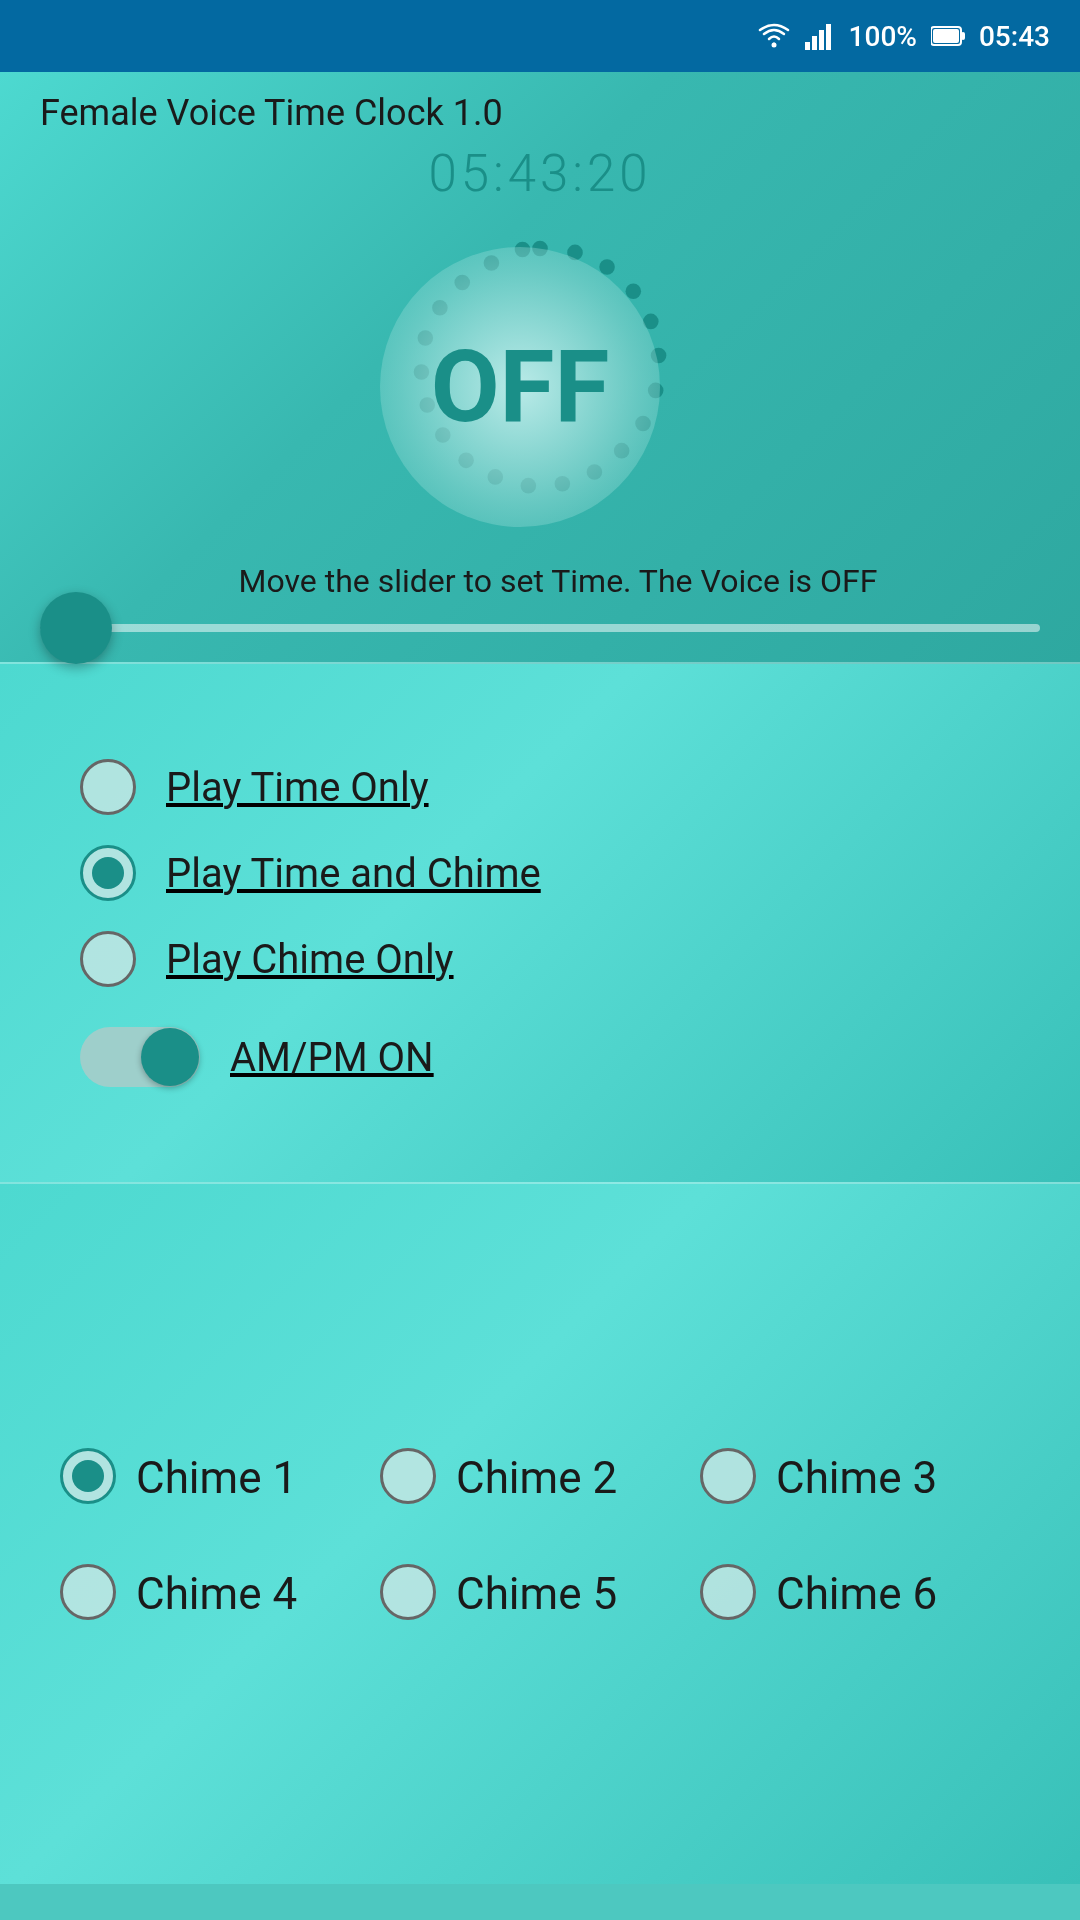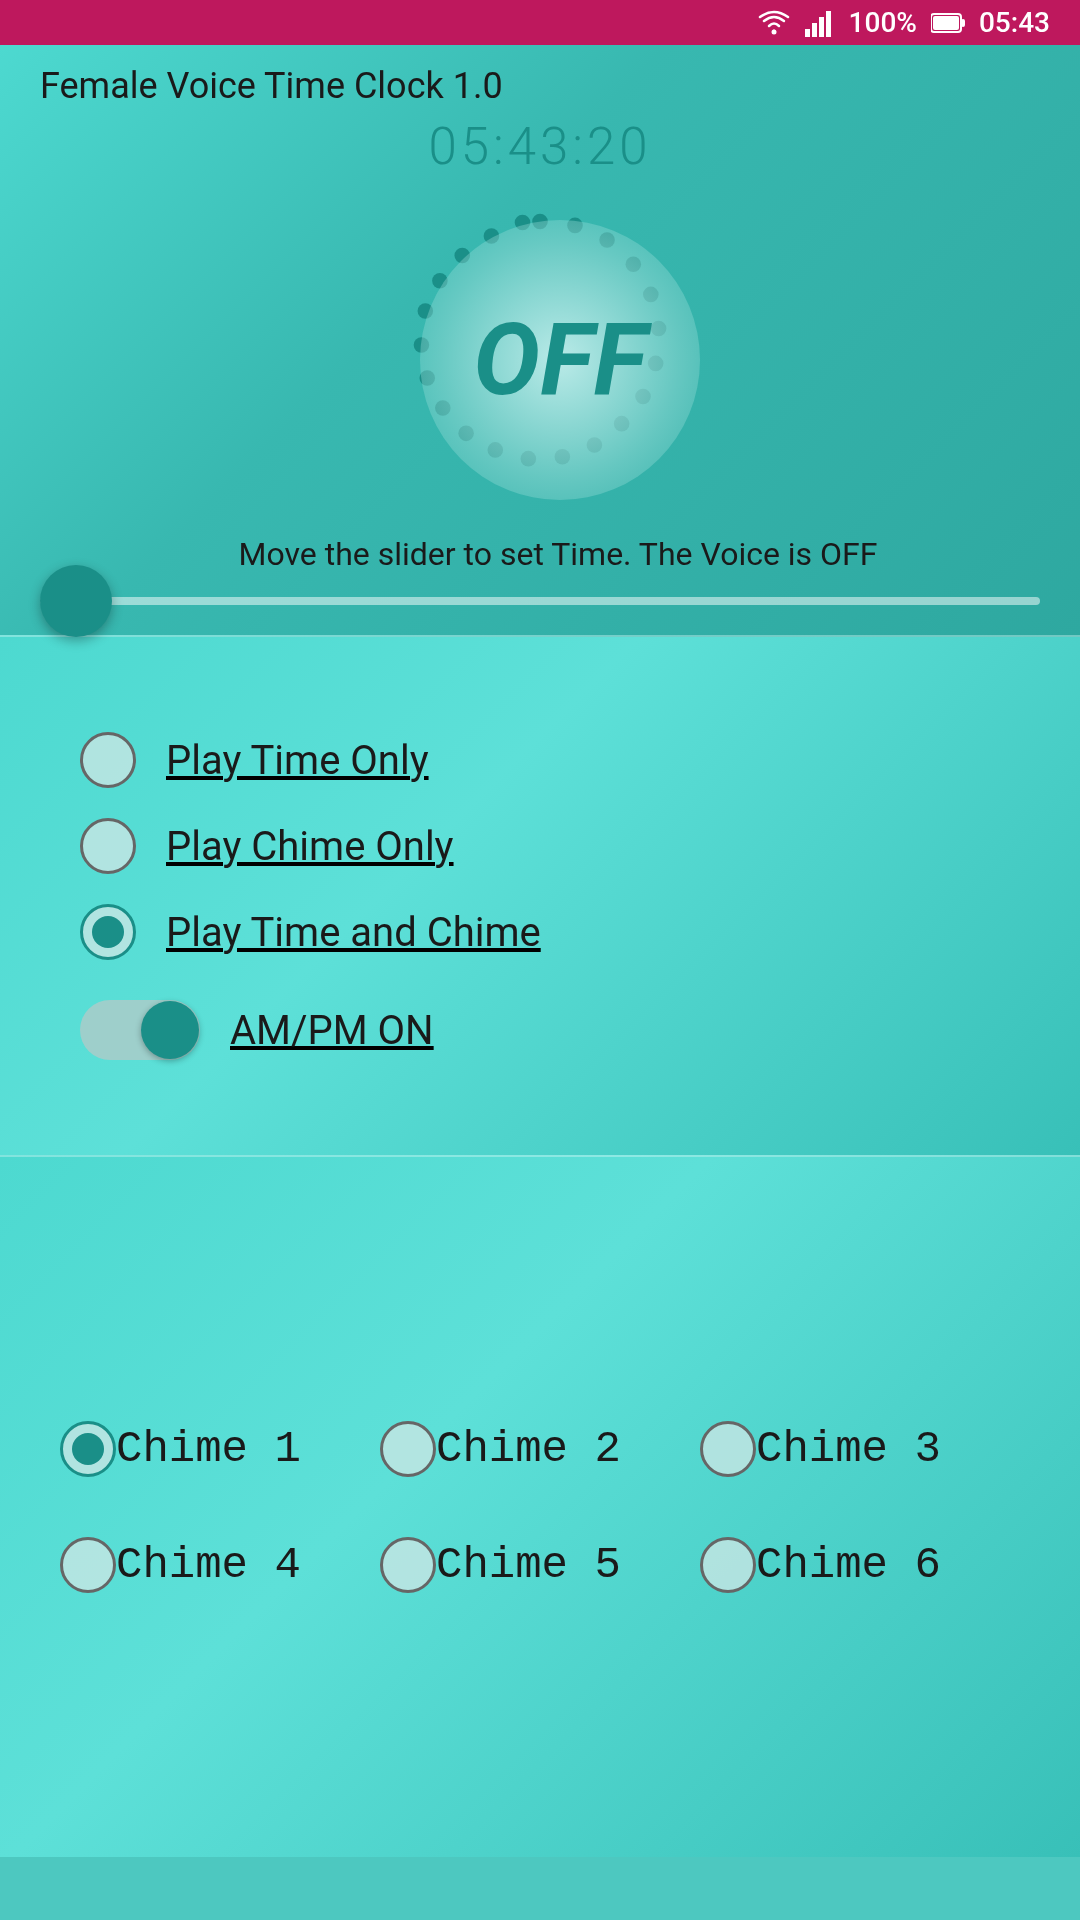--- a/index.html
+++ b/index.html
@@ -9,22 +9,22 @@
       width: 1080px;
       height: 1920px;
       font-family: 'Roboto', Arial, sans-serif;
       overflow: hidden;
       background: #4dc8c0;
     }
 
     
     .status-bar {
       width: 100%;
-      height: 45px;
-      background: #be185d;
+      height: 72px;
+      background: #0369a1;
       display: flex;
       align-items: center;
       justify-content: flex-end;
       padding: 0 30px;
       gap: 18px;
     }
     .status-bar-icons {
       display: flex;
       align-items: center;
       gap: 14px;
@@ -62,23 +62,22 @@
       letter-spacing: 4px;
       margin-bottom: 28px;
     }
 
     .off-circle-container {
       position: relative;
       width: 320px;
       height: 320px;
       display: flex;
       align-items: center;
-      justify-content: flex-end;
+      justify-content: flex-start;
       margin-bottom: 20px;
-      font-style: italic;
     }
 
     .off-circle-dots {
       position: absolute;
       width: 100%;
       height: 100%;
     }
 
     .off-text {
       color: #1a8f88;
@@ -226,23 +225,23 @@
     }
 
     .chime-row {
       display: flex;
       align-items: center;
       justify-content: space-between;
     }
 
     .chime-option {
       display: flex;
-      align-items: center;
+      align-items: flex-end;
+      gap: 20px;
       flex: 1;
-      font-family: Liberation Mono, monospace;
     }
 
     .chime-radio {
       width: 56px;
       height: 56px;
       border-radius: 50%;
       border: 3px solid #666;
       background: rgba(200,230,228,0.8);
       display: flex;
       align-items: center;
@@ -347,29 +346,29 @@
 </div>
 
 <div class="section-options">
 
   <div class="radio-row">
     <div class="radio-circle"></div>
     <span class="radio-label">Play Time Only</span>
   </div>
 
   <div class="radio-row">
+    <div class="radio-circle selected">
+      <div class="radio-inner"></div>
+    </div>
+    <span class="radio-label">Play Time and Chime</span>
+  </div>
+
+  <div class="radio-row">
     <div class="radio-circle"></div>
     <span class="radio-label">Play Chime Only</span>
-  </div>
-
-  <div class="radio-row">
-    <div class="radio-circle selected">
-      <div class="radio-inner"></div>
-    </div>
-    <span class="radio-label">Play Time and Chime</span>
   </div>
 
   <div class="toggle-row">
     <div class="toggle-switch on">
       <div class="toggle-knob"></div>
     </div>
     <span class="toggle-label">AM/PM ON</span>
   </div>
 </div>
 

